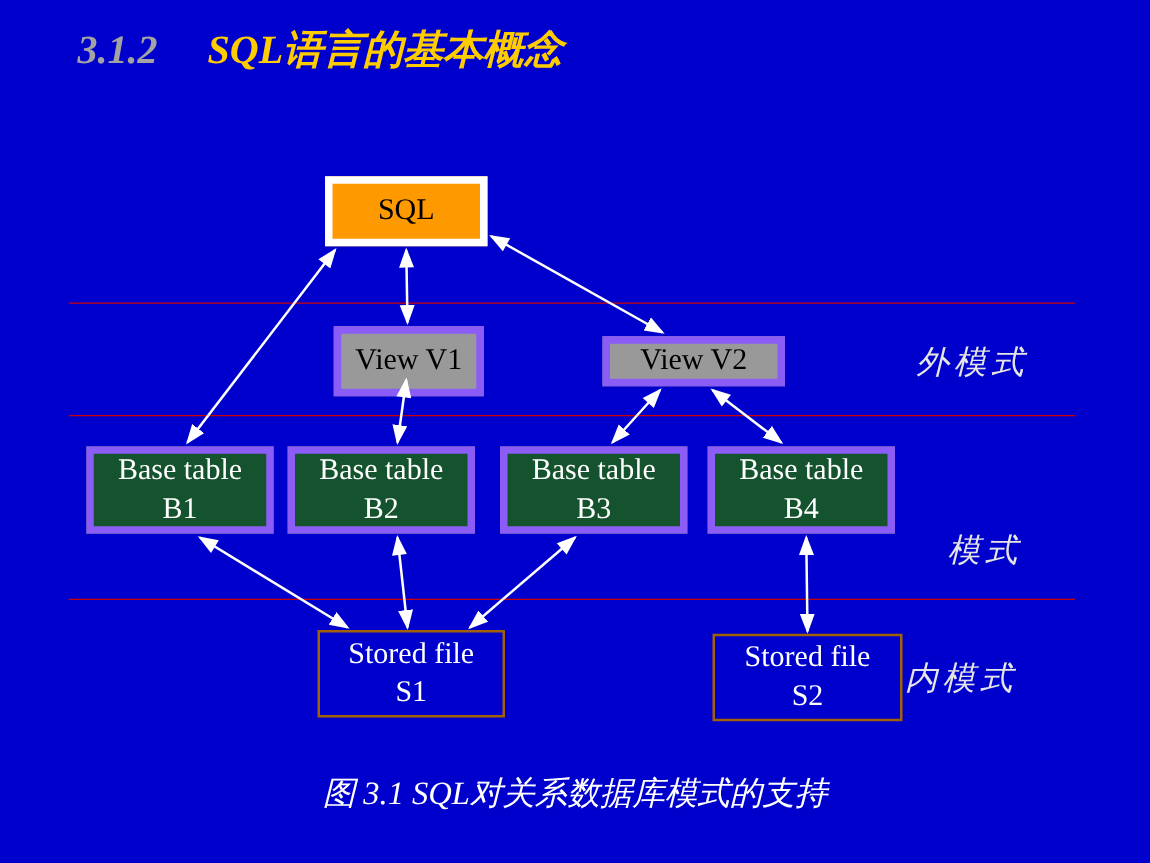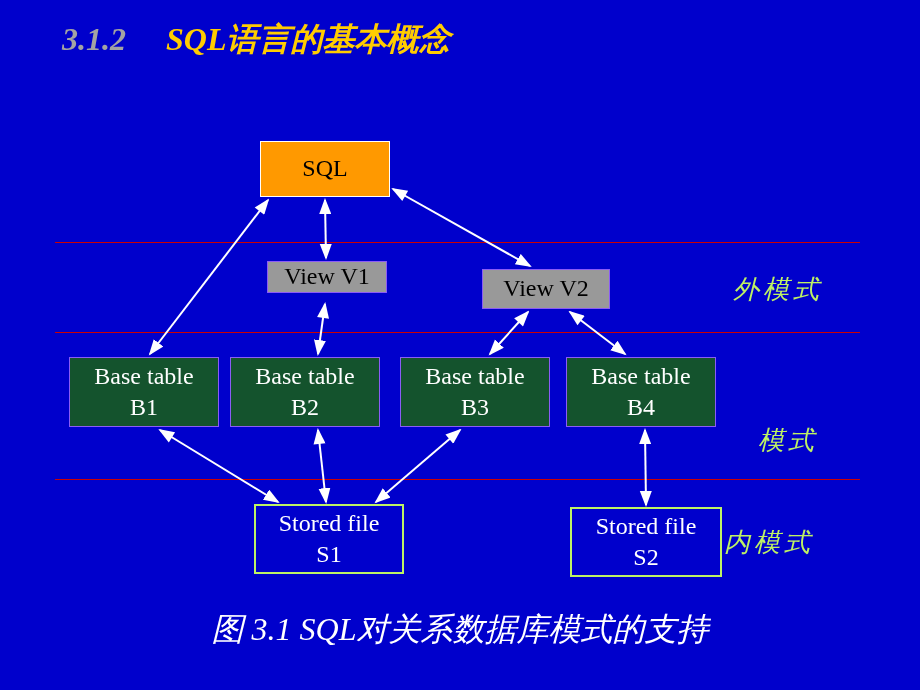--- a/index.html
+++ b/index.html
@@ -29,42 +29,42 @@
   background: #cc0000;
 }
 .node {
   position: absolute;
   display: flex;
   align-items: center;
   justify-content: center;
   text-align: center;
   font-size: 24px;
   color: #fff;
-  border: 1px solid #8b5cf6;
+  border: 6px solid #8b5cf6;
   line-height: 1.3;
 }
 .node-orange { background: #ff9900; color: #000; border-color: #fff; }
 .node-gray { background: #999999; color: #000; }
 .node-black { background: #14532d; }
-.node-blue { background: #0000cc; border: 2px solid #bef264; }
+.node-blue { background: #0000cc; border: 2px solid #a16207; }
 .side-label {
   position: absolute;
-  color: #bef264;
+  color: #e5e5e5;
   font-size: 26px;
   font-style: italic;
   letter-spacing: 4px;
   text-align: center;
 }
 .caption {
   position: absolute;
   bottom: 38px;
   width: 100%;
   text-align: center;
   color: #fff;
-  font-size: 32px;
+  font-size: 26px;
   font-style: italic;
 }
 svg.arrows {
   position: absolute;
   top: 0; left: 0;
   width: 920px;
   height: 690px;
   pointer-events: none;
 }
 </style>
@@ -78,24 +78,24 @@
 </div>
 
 <div class="hr-line" style="top:242px"></div>
 <div class="hr-line" style="top:332px"></div>
 <div class="hr-line" style="top:479px"></div>
 
 <div class="node node-orange" style="left:260px; top:141px; width:130px; height:56px">
   <span>SQL</span>
 </div>
 
-<div class="node node-gray" style="left:267px; top:261px; width:120px; height:32px">
+<div class="node node-gray" style="left:267px; top:261px; width:120px; height:56px">
   <span>View V1</span>
 </div>
-<div class="node node-gray" style="left:482px; top:269px; width:128px; height:40px">
+<div class="node node-gray" style="left:482px; top:269px; width:146px; height:40px">
   <span>View V2</span>
 </div>
 
 <div class="node node-black" style="left:69px; top:357px; width:150px; height:70px">
   <div>
     <span>Base  table</span><br>
     <span>B1</span>
   </div>
 </div>
 <div class="node node-black" style="left:230px; top:357px; width:150px; height:70px">

